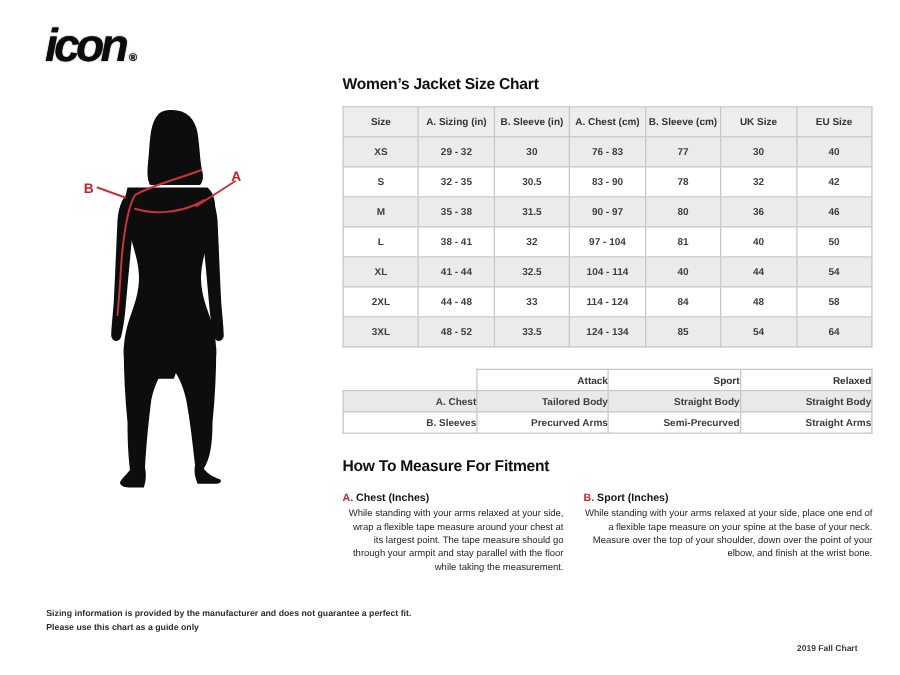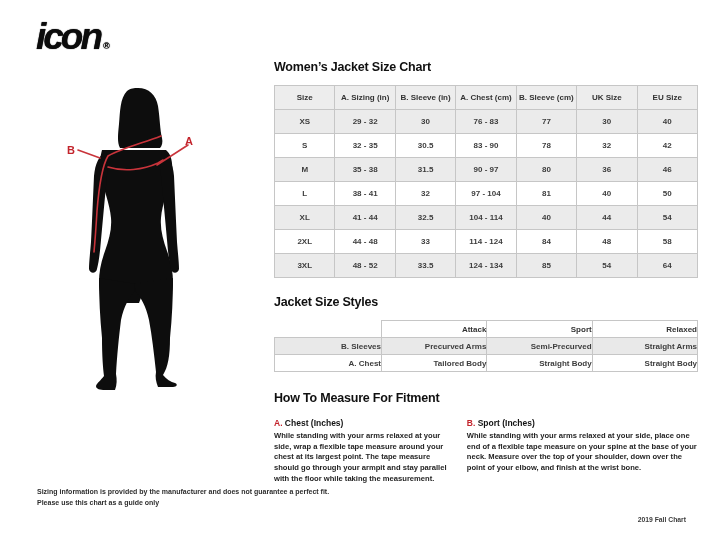--- a/index.html
+++ b/index.html
@@ -55,22 +55,22 @@
   .styles-table tbody tr:nth-child(1) { background:#e9e9e9; }
   .styles-table tbody tr:nth-child(2) { background:#ffffff; }
 
   
   .measure-row { display:flex; gap:16px; margin-top:13px; }
   .measure-col-a { width:182px; }
   .measure-col-b { width:238px; }
   .measure-head { font-size:8.5px; font-weight:bold; color:#141414; margin-bottom:3px; }
   .measure-head .red { color:#c3242c; }
   .measure-body {
-    font-size:7.6px; font-weight:bold; line-height:1.4;
-    color:#1f1f1f; text-align:left;
+    font-size:7.6px; font-weight:normal; line-height:1.4;
+    color:#1f1f1f; text-align:right;
   }
 
   
   .disclaimer {
     position:absolute; left:37px; top:487px; width:330px;
     font-size:7px; font-weight:bold; color:#2e2e2e; line-height:1.5;
   }
   .chart-version {
     position:absolute; right:34px; top:516px;
     font-size:6.8px; font-weight:bold; color:#3c3c3c;
@@ -191,42 +191,41 @@
           <td>48 - 52</td>
           <td>33.5</td>
           <td>124 - 134</td>
           <td>85</td>
           <td>54</td>
           <td>64</td>
         </tr>
       </tbody>
     </table>
 
-  <div class="section-title">Jacket Size Styles</div>
   <table class="styles-table">
       <thead>
         <tr>
           <th class="ghost"></th>
           <th>Attack</th>
           <th>Sport</th>
           <th>Relaxed</th>
         </tr>
       </thead>
       <tbody>
         <tr>
+          <td>A. Chest</td>
+          <td>Tailored Body</td>
+          <td>Straight Body</td>
+          <td>Straight Body</td>
+        </tr>
+        <tr>
           <td>B. Sleeves</td>
           <td>Precurved Arms</td>
           <td>Semi-Precurved</td>
           <td>Straight Arms</td>
-        </tr>
-        <tr>
-          <td>A. Chest</td>
-          <td>Tailored Body</td>
-          <td>Straight Body</td>
-          <td>Straight Body</td>
         </tr>
       </tbody>
     </table>
 
   <div class="section-title" style="margin-bottom:0;">How To Measure For Fitment</div>
   <div class="measure-row">
     <div class="measure-col-a">
       <div class="measure-head">
         <span class="red">A.</span><span> Chest (Inches)</span>
       </div>

